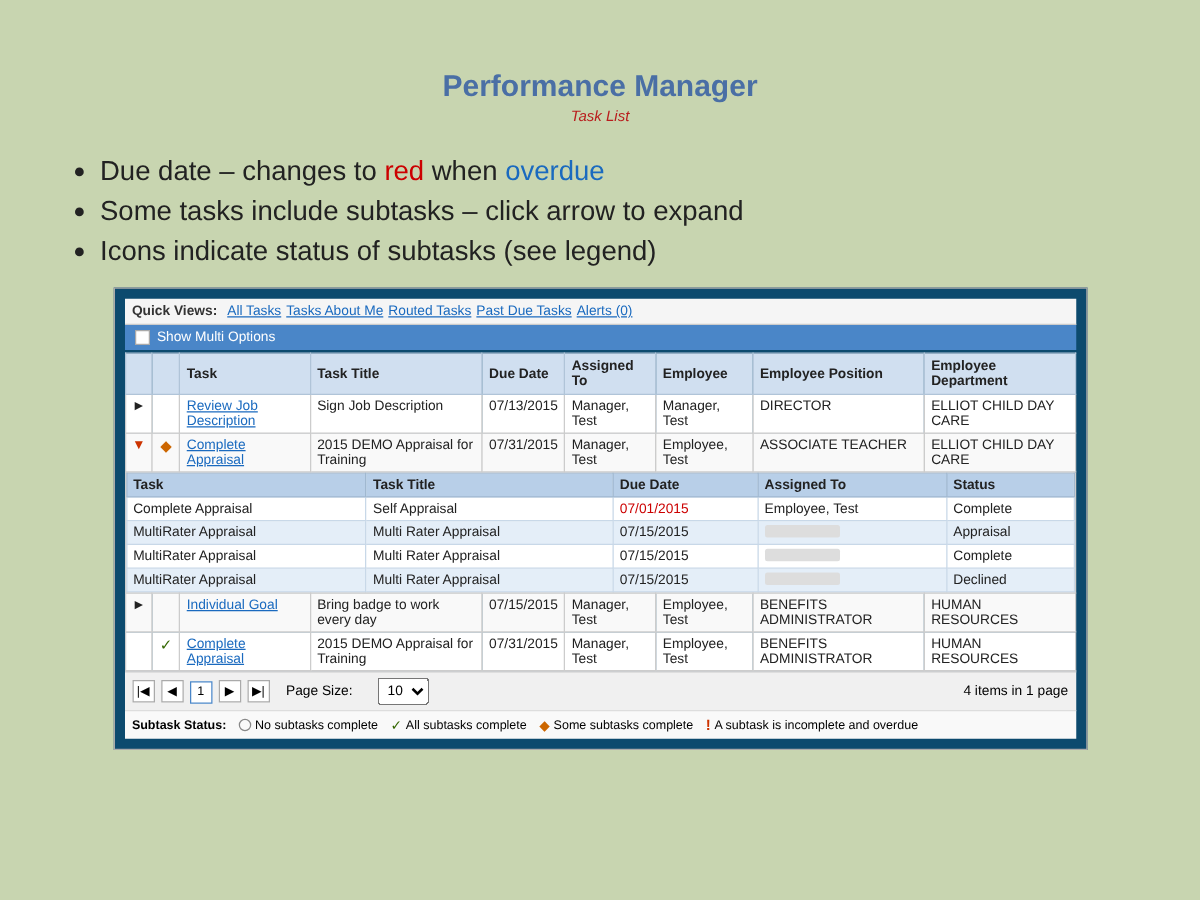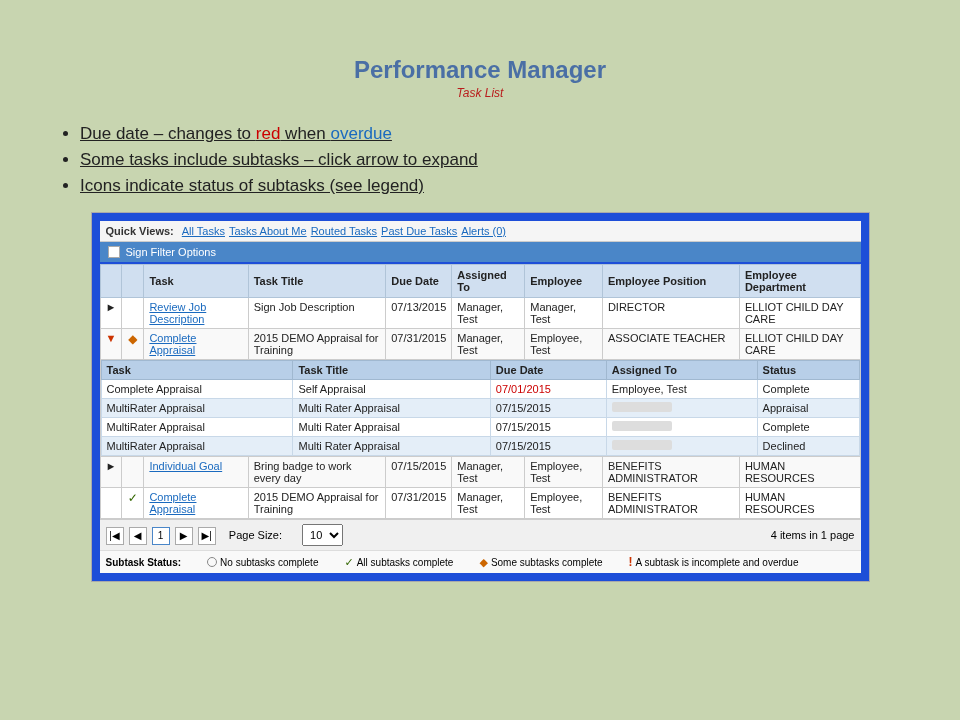--- a/index.html
+++ b/index.html
@@ -24,29 +24,28 @@
       font-size: 12px;
       color: #b91c1c;
       margin-bottom: 24px;
     }
     .bullet-list {
       list-style: disc;
       margin-left: 40px;
       margin-bottom: 16px;
     }
     .bullet-list li {
-      font-size: 17px;
+      font-size: 22px;
       margin-bottom: 6px;
       color: #222;
-      text-decoration: underline;
     }
     .text-red { color: #cc0000; }
     .text-blue-link { color: #1a6abf; }
     .screenshot-container {
-      background: #1d4ed8;
+      background: #0c4a6e;
       border: 1px solid #aaa;
       padding: 8px;
       margin: 0 auto;
       width: 779px;
       font-size: 11px;
     }
     
     .quick-views {
       display: flex;
       align-items: center;
@@ -164,21 +163,21 @@
       margin-right: 2px;
     }
     .page-size-select {
       font-size: 11px;
       padding: 3px;
     }
     
     .legend-bar {
       display: flex;
       align-items: center;
-      gap: 26px;
+      gap: 10px;
       padding: 4px 6px;
       background: #f9f9f9;
       border-top: 1px solid #ddd;
       font-size: 10px;
       flex-wrap: wrap;
     }
     .legend-label { font-weight: bold; }
     .legend-item { display: flex; align-items: center; gap: 3px; }
     .legend-circle {
       width: 10px; height: 10px;
@@ -220,21 +219,21 @@
     <span class="quick-views-label">Quick Views:</span>
     <a class="qv-link">All Tasks</a>
     <a class="qv-link">Tasks About Me</a>
     <a class="qv-link">Routed Tasks</a>
     <a class="qv-link">Past Due Tasks</a>
     <a class="qv-link">Alerts (0)</a>
   </div>
 
   <div class="filter-bar">
     <span class="filter-checkbox">✓</span>
-    <span>Sign Filter Options</span>
+    <span>Show Multi Options</span>
   </div>
 
   <table class="main-table">
     <thead>
       <tr>
         <th class="expand-col"></th>
         <th class="icon-col"></th>
         <th>Task</th>
         <th>Task Title</th>
         <th>Due Date</th>

